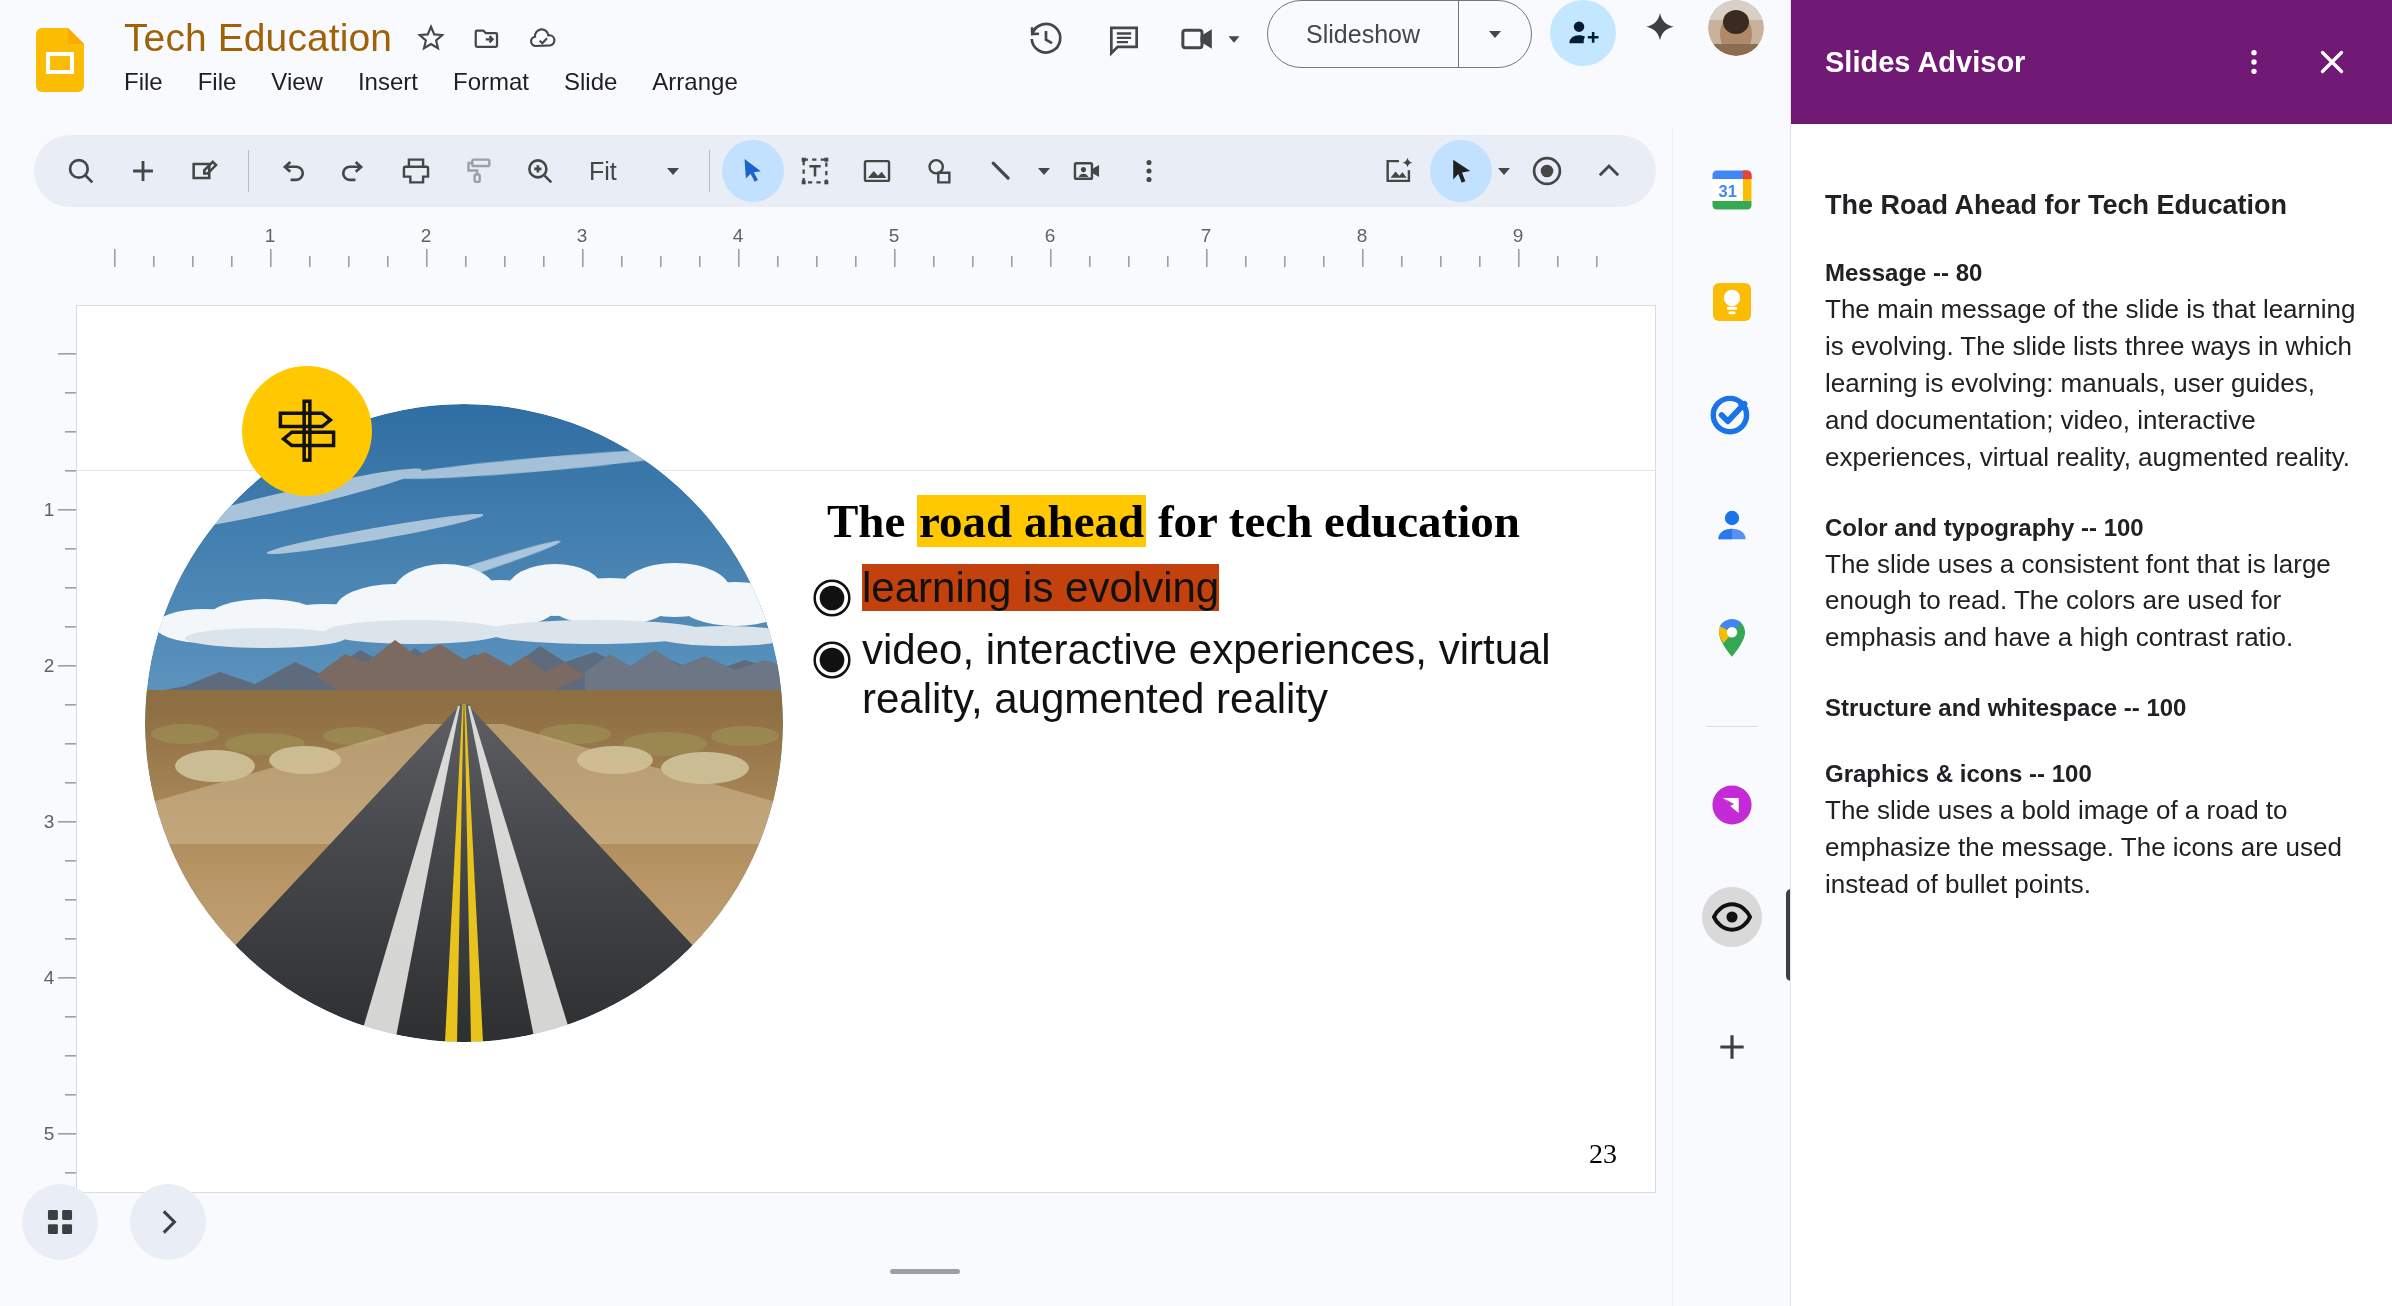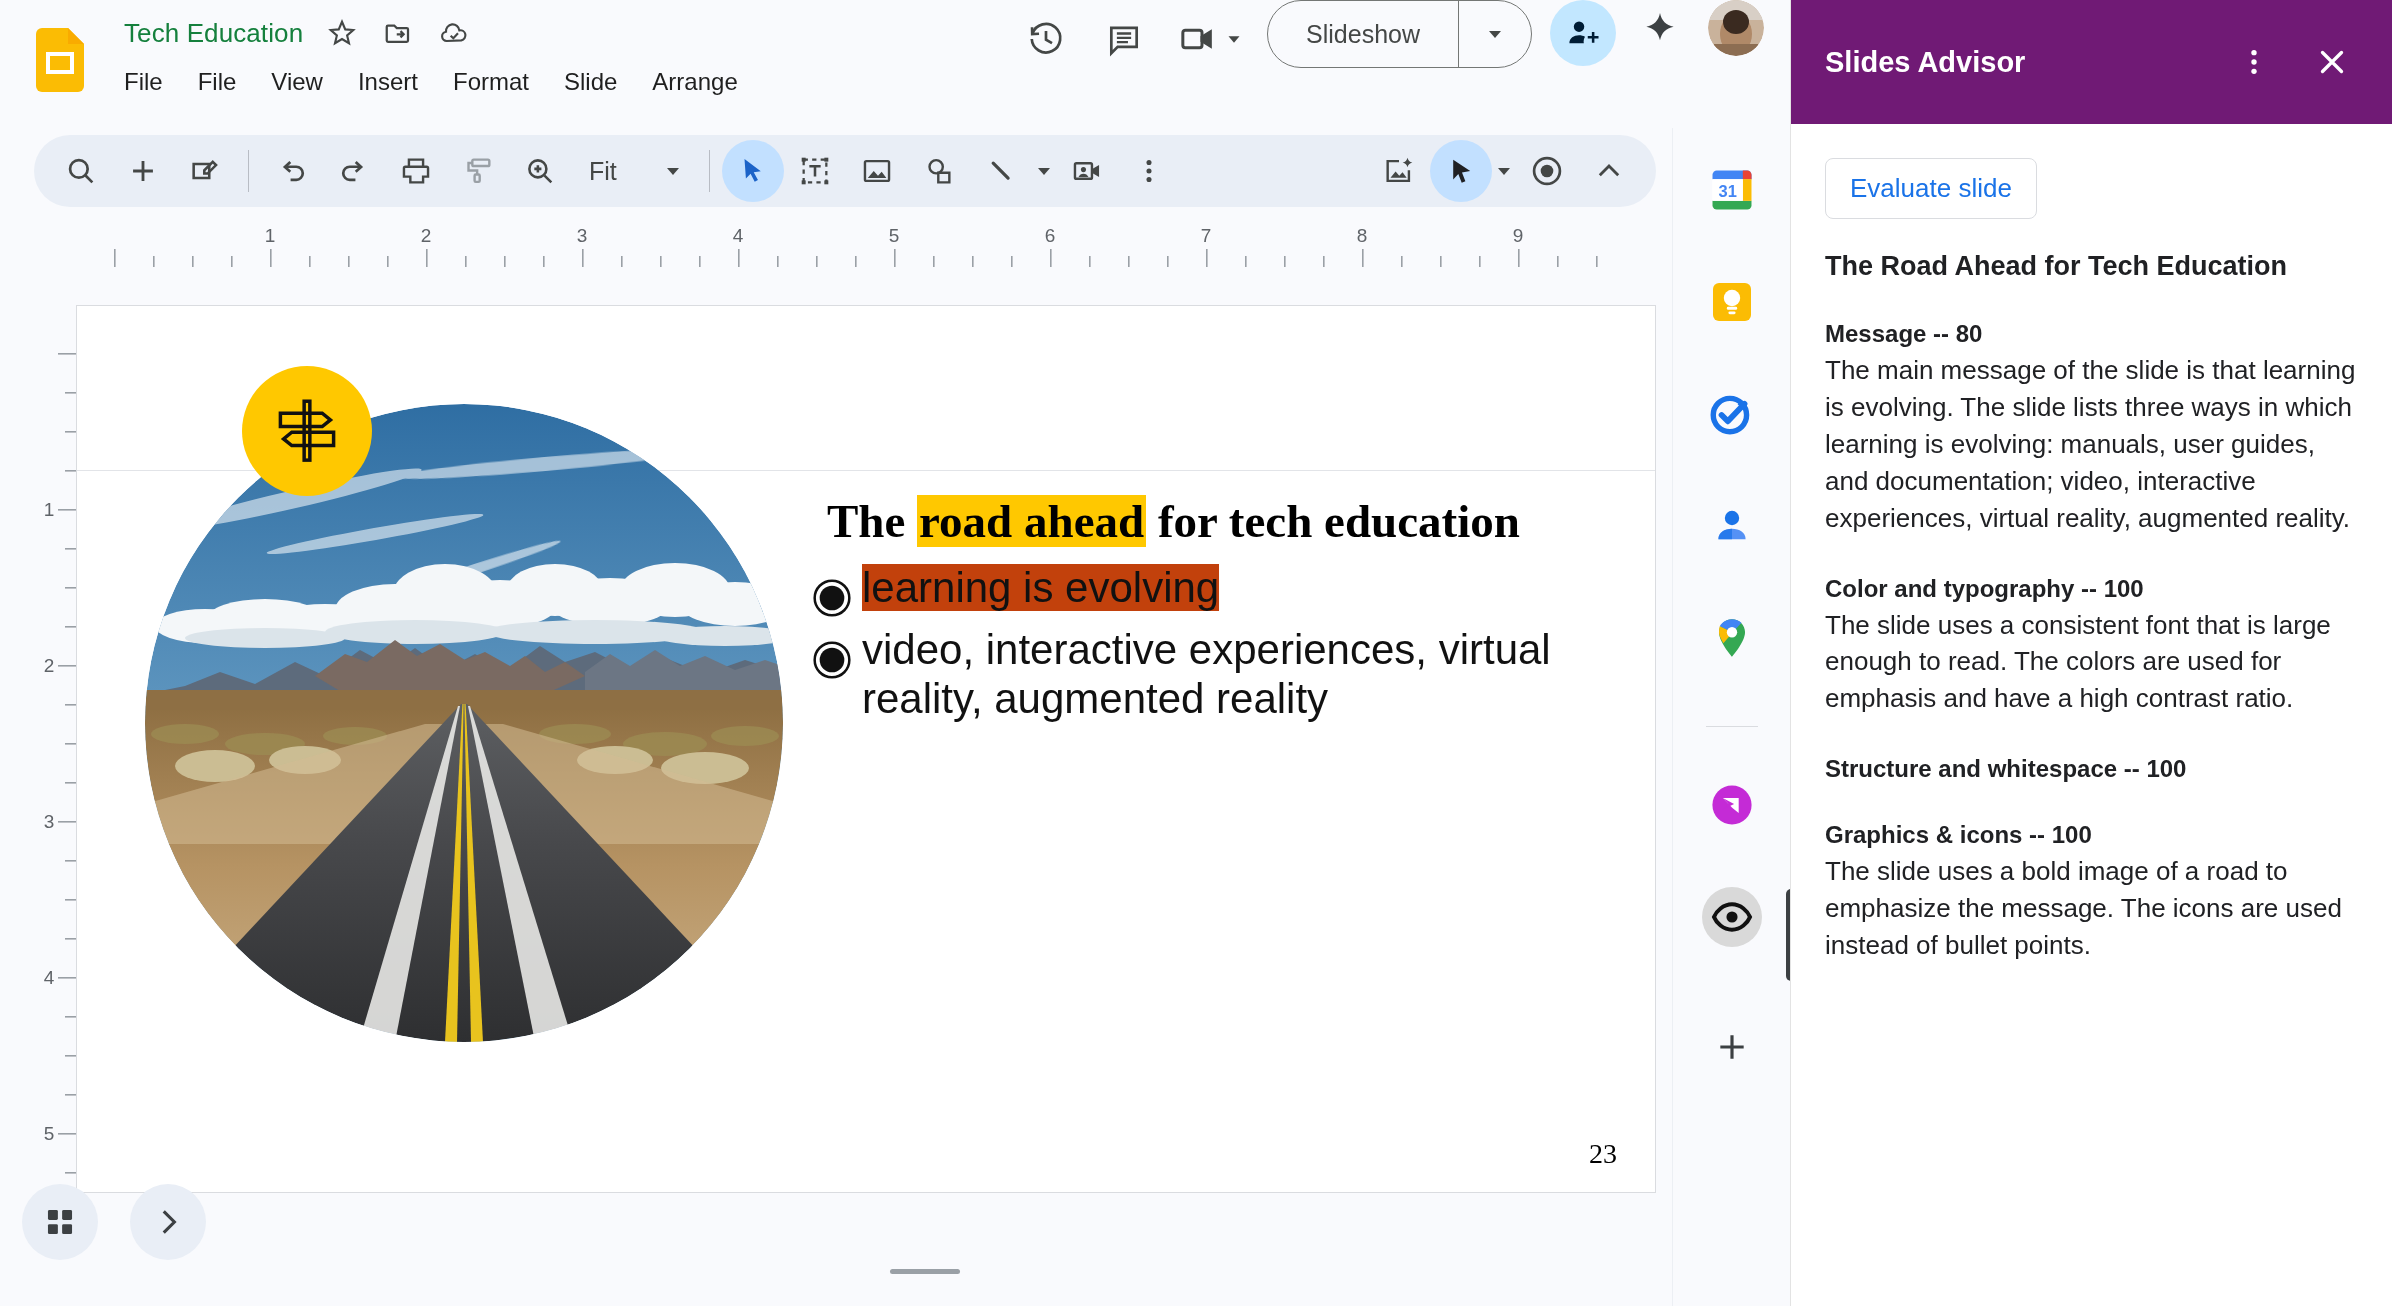--- a/index.html
+++ b/index.html
@@ -7,21 +7,21 @@
     width: 2392px; height: 1306px;
     font-family: "Liberation Sans", sans-serif;
     background: #fff; overflow: hidden;
   }
   .app { position: relative; width: 2392px; height: 1306px; background: #f9fafd; }
 
   
   .header { position: absolute; left: 0; top: 0; width: 1790px; height: 128px; background: #f9fafd; }
   .slides-logo { position: absolute; left: 36px; top: 28px; width: 48px; height: 64px; }
   .doc-title-row { position: absolute; left: 124px; top: 16px; display: flex; align-items: center; gap: 22px; }
-  .doc-title { font-size: 26px; color: #15803d; letter-spacing: .1px; }
+  .doc-title { font-size: 39px; color: #a16207; letter-spacing: .1px; }
   .hdr-ico { width: 34px; height: 34px; color: #444746; display: flex; align-items: center; justify-content: center; cursor: pointer; }
   .menubar { position: absolute; left: 124px; top: 68px; display: flex; gap: 35px; }
   .menubar span { font-size: 24px; color: #1f1f1f; cursor: pointer; white-space: nowrap; }
 
   .hdr-right { position: absolute; right: 0; top: 0; height: 128px; display: flex; align-items: flex-start; gap: 0; }
   .hdr-btn { width: 78px; height: 78px; display: flex; align-items: center; justify-content: center; color: #444746; cursor: pointer; border-radius: 50%; }
   .meet-btn { display: flex; align-items: center; gap: 6px; padding: 0 8px 0 14px; height: 78px; cursor: pointer; color: #444746;}
   .slideshow-wrap { display: flex; align-items: center; height: 68px; border: 1px solid #747775; border-radius: 40px; margin-left: 14px; overflow: hidden; cursor: pointer; }
   .slideshow-lbl { padding: 0 38px; font-size: 25px; color: #444746; display: flex; align-items: center; height: 100%; }
   .slideshow-div { width: 1px; height: 100%; background: #747775; }
@@ -649,21 +649,20 @@
             <circle cx="12" cy="18.6" r="1.9"></circle>
           </svg>
       </div>
       <div class="adv-hico" style="margin-left:26px;">
         <svg width="38" height="38" viewBox="0 0 24 24" stroke="#fff" stroke-width="2.1" stroke-linecap="round">
             <path d="M6 6l12 12M18 6L6 18"></path>
           </svg>
       </div>
     </div>
     <div class="adv-body">
-      <div class="eval-btn">Evaluate slide</div>
       <div class="adv-doc-title">The Road Ahead for Tech Education</div>
 
       <div class="adv-section">
         <div class="adv-h">Message -- 80</div>
         <div class="adv-p">The main message of the slide is that learning is evolving. The slide lists three ways in which learning is evolving: manuals, user guides, and documentation; video, interactive experiences, virtual reality, augmented reality.</div>
       </div>
       <div class="adv-section">
         <div class="adv-h">Color and typography -- 100</div>
         <div class="adv-p">The slide uses a consistent font that is large enough to read. The colors are used for emphasis and have a high contrast ratio.</div>
       </div>

